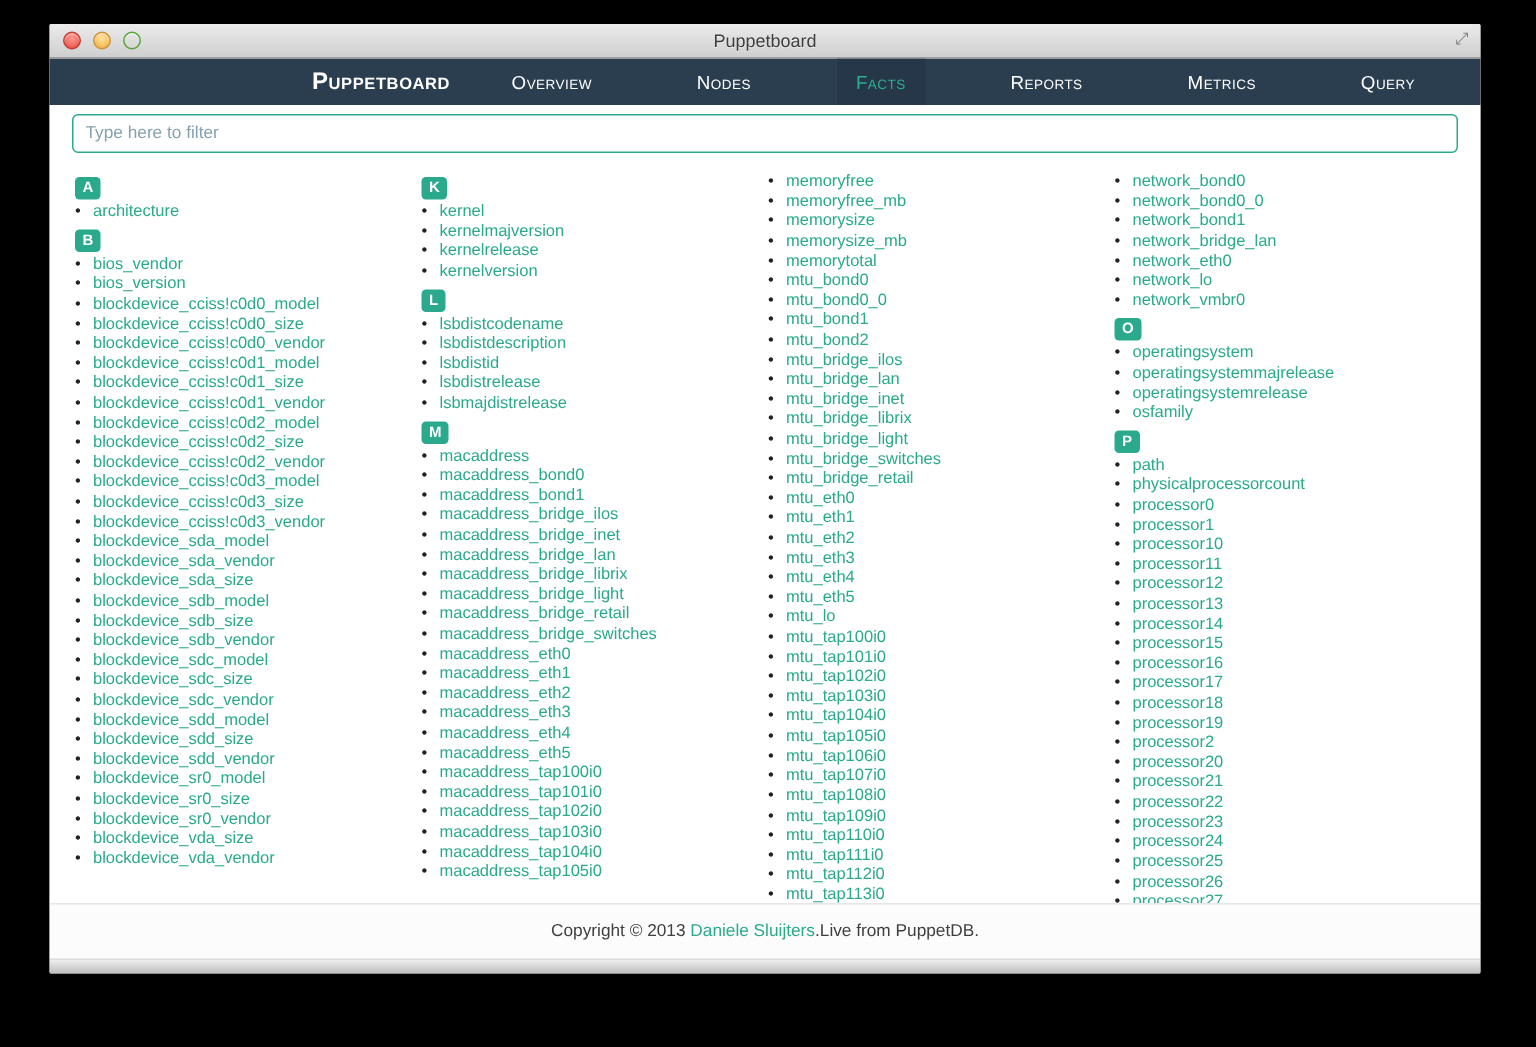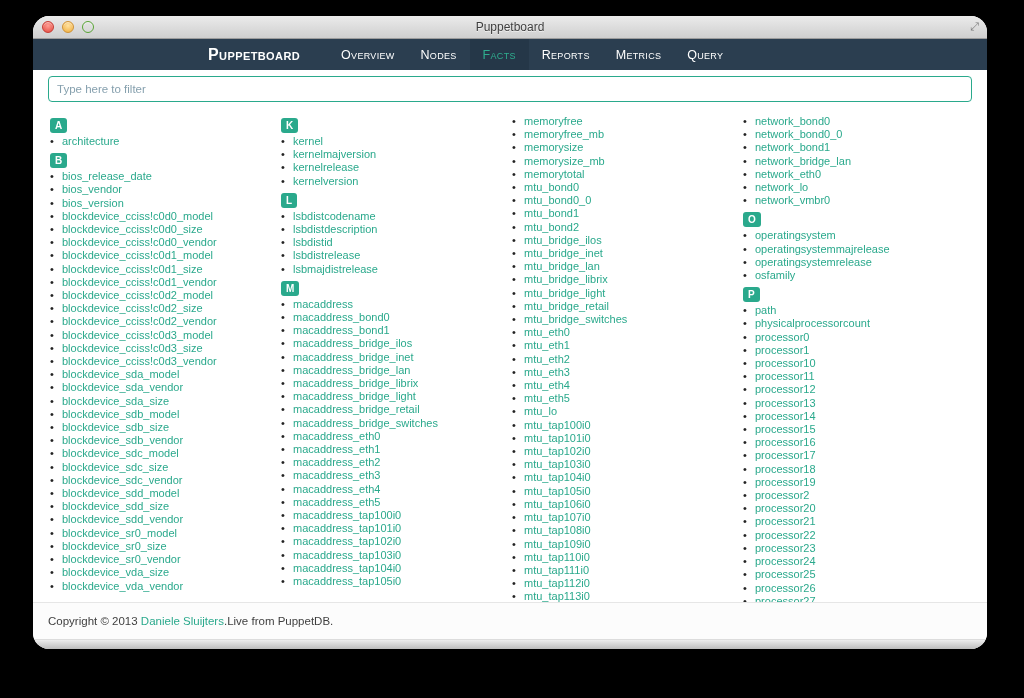--- a/index.html
+++ b/index.html
@@ -1,54 +1,54 @@
 <!DOCTYPE html>
 <html style="--accent: #2aa98c; --navbar-bg: #2b3e50; --navbar-active-bg: #253748; --navbar-active-text: #2fae8f; --fact-link: #2aa98c; --bullet: #222222;"><head>
 <meta charset="utf-8">
 <style>
   html,body{margin:0;padding:0;background:#000;width:1024px;height:698px;overflow:hidden;
     font-family:"Liberation Sans",sans-serif;}
   .window{position:absolute;left:33px;top:16px;width:954px;height:633px;background:#fff;
-    border-radius:16px;box-shadow:0 12px 40px rgba(0,0,0,.85),0 0 1px rgba(0,0,0,.9);
+    border-radius:1px;box-shadow:0 12px 40px rgba(0,0,0,.85),0 0 1px rgba(0,0,0,.9);
     display:flex;flex-direction:column;overflow:hidden;}
   
   .titlebar{height:22px;flex:0 0 22px;background:linear-gradient(#ebebeb,#cfcfcf);
     border-bottom:1px solid #9c9c9c;position:relative;display:flex;align-items:center;justify-content:center;}
   .titlebar .title{font-size:12px;color:#3e3e3e;text-shadow:0 1px 0 rgba(255,255,255,.6);}
   .traffic{position:absolute;left:9px;top:5px;display:flex;gap:8px;}
   .light{width:12px;height:12px;border-radius:50%;box-shadow:inset 0 1px 1px rgba(255,255,255,.55);}
   .light.red{background:radial-gradient(circle at 50% 35%,#ff9d94,#e3473c);border:1px solid #c43b33;box-sizing:border-box;}
   .light.yellow{background:radial-gradient(circle at 50% 35%,#ffe2a2,#f0ac38);border:1px solid #cf9235;box-sizing:border-box;}
   .light.green{background:radial-gradient(circle at 50% 35%,#c4f2b3,#6cc041;);border:1px solid #59a436;box-sizing:border-box;}
   .fs-icon{position:absolute;right:8px;top:4px;font-size:11px;color:#7e7e7e;}
   
   .navbar{height:31px;flex:0 0 31px;background:var(--navbar-bg,#2b3e50);display:flex;align-items:stretch;
     padding-left:175px;font-variant:small-caps;}
   .brand{color:#fff;font-size:16px;font-weight:600;letter-spacing:.4px;align-self:center;margin-right:28px;}
-  .nav-items{display:flex;align-items:stretch;}
+  .nav-items{display:flex;align-items:stretch;gap:44px;}
   .nav-item{color:#fff;font-size:12.5px;letter-spacing:.3px;padding:0 13px;display:flex;align-items:center;
     text-decoration:none;cursor:pointer;}
   .nav-item.active{background:var(--navbar-active-bg,#253748);color:var(--navbar-active-text,#2fae8f);}
   
   .content{flex:1 1 auto;overflow:hidden;padding:6px 15px 0 15px;background:#fff;}
   .filter-input{box-sizing:border-box;width:100%;height:24px;border:1px solid var(--accent,#2aa98c);
     border-radius:4px;padding:12px 8px;font-size:11.5px;color:#2b3e50;outline:none;font-family:"Liberation Sans",sans-serif;}
   .filter-input::placeholder{color:#86a0ae;opacity:1;}
   .columns{display:flex;margin-top:13px;}
   .fact-col{width:25%;box-sizing:border-box;padding-right:10px;}
   .letter-badge{display:inline-block;background:var(--accent,#2aa98c);color:#fff;font-size:10px;font-weight:bold;
     line-height:11px;padding:2px 5px;border-radius:3px;margin:5px 0 2px 2px;}
   .fact-col > .letter-badge:first-child{margin-top:0;}
   .fact-list{list-style:none;margin:0;padding:0;}
   .fact-list li{position:relative;padding-left:14px;line-height:13.2px;font-size:11px;}
   .fact-list li::before{content:"\2022";position:absolute;left:2px;color:var(--bullet,#222);}
   .fact-link{color:var(--fact-link,#2aa98c);text-decoration:none;cursor:pointer;}
   
   .footer{flex:0 0 36px;background:#fcfcfc;border-top:1px solid #e6e6e6;display:flex;align-items:center;
-    justify-content:flex-start;padding:0 15px;font-size:11.5px;color:#3f3f3f;}
+    justify-content:center;padding:0 15px;font-size:11.5px;color:#3f3f3f;}
   .footer a{color:var(--accent,#2aa98c);text-decoration:none;cursor:pointer;}
   .bottom-strip{flex:0 0 9px;background:linear-gradient(#ededed,#bdbdbd);border-top:1px solid #dcdcdc;}
 </style>
 </head>
 <body>
 
 <div class="window">
 
   <div class="titlebar">
     <div class="traffic">
@@ -71,21 +71,20 @@
         <a class="nav-item">Query</a>
       </nav>
   </div>
 
   <div class="content">
     <input class="filter-input" type="text" placeholder="Type here to filter" style="">
     <div class="columns">
         <div class="fact-col"><span class="letter-badge">A</span><ul class="fact-list">
             <li><a class="fact-link">architecture</a></li>
           </ul><span class="letter-badge">B</span><ul class="fact-list">
-            <li><a class="fact-link">bios_release_date</a></li>
             <li><a class="fact-link">bios_vendor</a></li>
             <li><a class="fact-link">bios_version</a></li>
             <li><a class="fact-link">blockdevice_cciss!c0d0_model</a></li>
             <li><a class="fact-link">blockdevice_cciss!c0d0_size</a></li>
             <li><a class="fact-link">blockdevice_cciss!c0d0_vendor</a></li>
             <li><a class="fact-link">blockdevice_cciss!c0d1_model</a></li>
             <li><a class="fact-link">blockdevice_cciss!c0d1_size</a></li>
             <li><a class="fact-link">blockdevice_cciss!c0d1_vendor</a></li>
             <li><a class="fact-link">blockdevice_cciss!c0d2_model</a></li>
             <li><a class="fact-link">blockdevice_cciss!c0d2_size</a></li>
@@ -151,26 +150,26 @@
             <li><a class="fact-link">memoryfree</a></li>
             <li><a class="fact-link">memoryfree_mb</a></li>
             <li><a class="fact-link">memorysize</a></li>
             <li><a class="fact-link">memorysize_mb</a></li>
             <li><a class="fact-link">memorytotal</a></li>
             <li><a class="fact-link">mtu_bond0</a></li>
             <li><a class="fact-link">mtu_bond0_0</a></li>
             <li><a class="fact-link">mtu_bond1</a></li>
             <li><a class="fact-link">mtu_bond2</a></li>
             <li><a class="fact-link">mtu_bridge_ilos</a></li>
+            <li><a class="fact-link">mtu_bridge_lan</a></li>
             <li><a class="fact-link">mtu_bridge_inet</a></li>
-            <li><a class="fact-link">mtu_bridge_lan</a></li>
             <li><a class="fact-link">mtu_bridge_librix</a></li>
             <li><a class="fact-link">mtu_bridge_light</a></li>
+            <li><a class="fact-link">mtu_bridge_switches</a></li>
             <li><a class="fact-link">mtu_bridge_retail</a></li>
-            <li><a class="fact-link">mtu_bridge_switches</a></li>
             <li><a class="fact-link">mtu_eth0</a></li>
             <li><a class="fact-link">mtu_eth1</a></li>
             <li><a class="fact-link">mtu_eth2</a></li>
             <li><a class="fact-link">mtu_eth3</a></li>
             <li><a class="fact-link">mtu_eth4</a></li>
             <li><a class="fact-link">mtu_eth5</a></li>
             <li><a class="fact-link">mtu_lo</a></li>
             <li><a class="fact-link">mtu_tap100i0</a></li>
             <li><a class="fact-link">mtu_tap101i0</a></li>
             <li><a class="fact-link">mtu_tap102i0</a></li>

